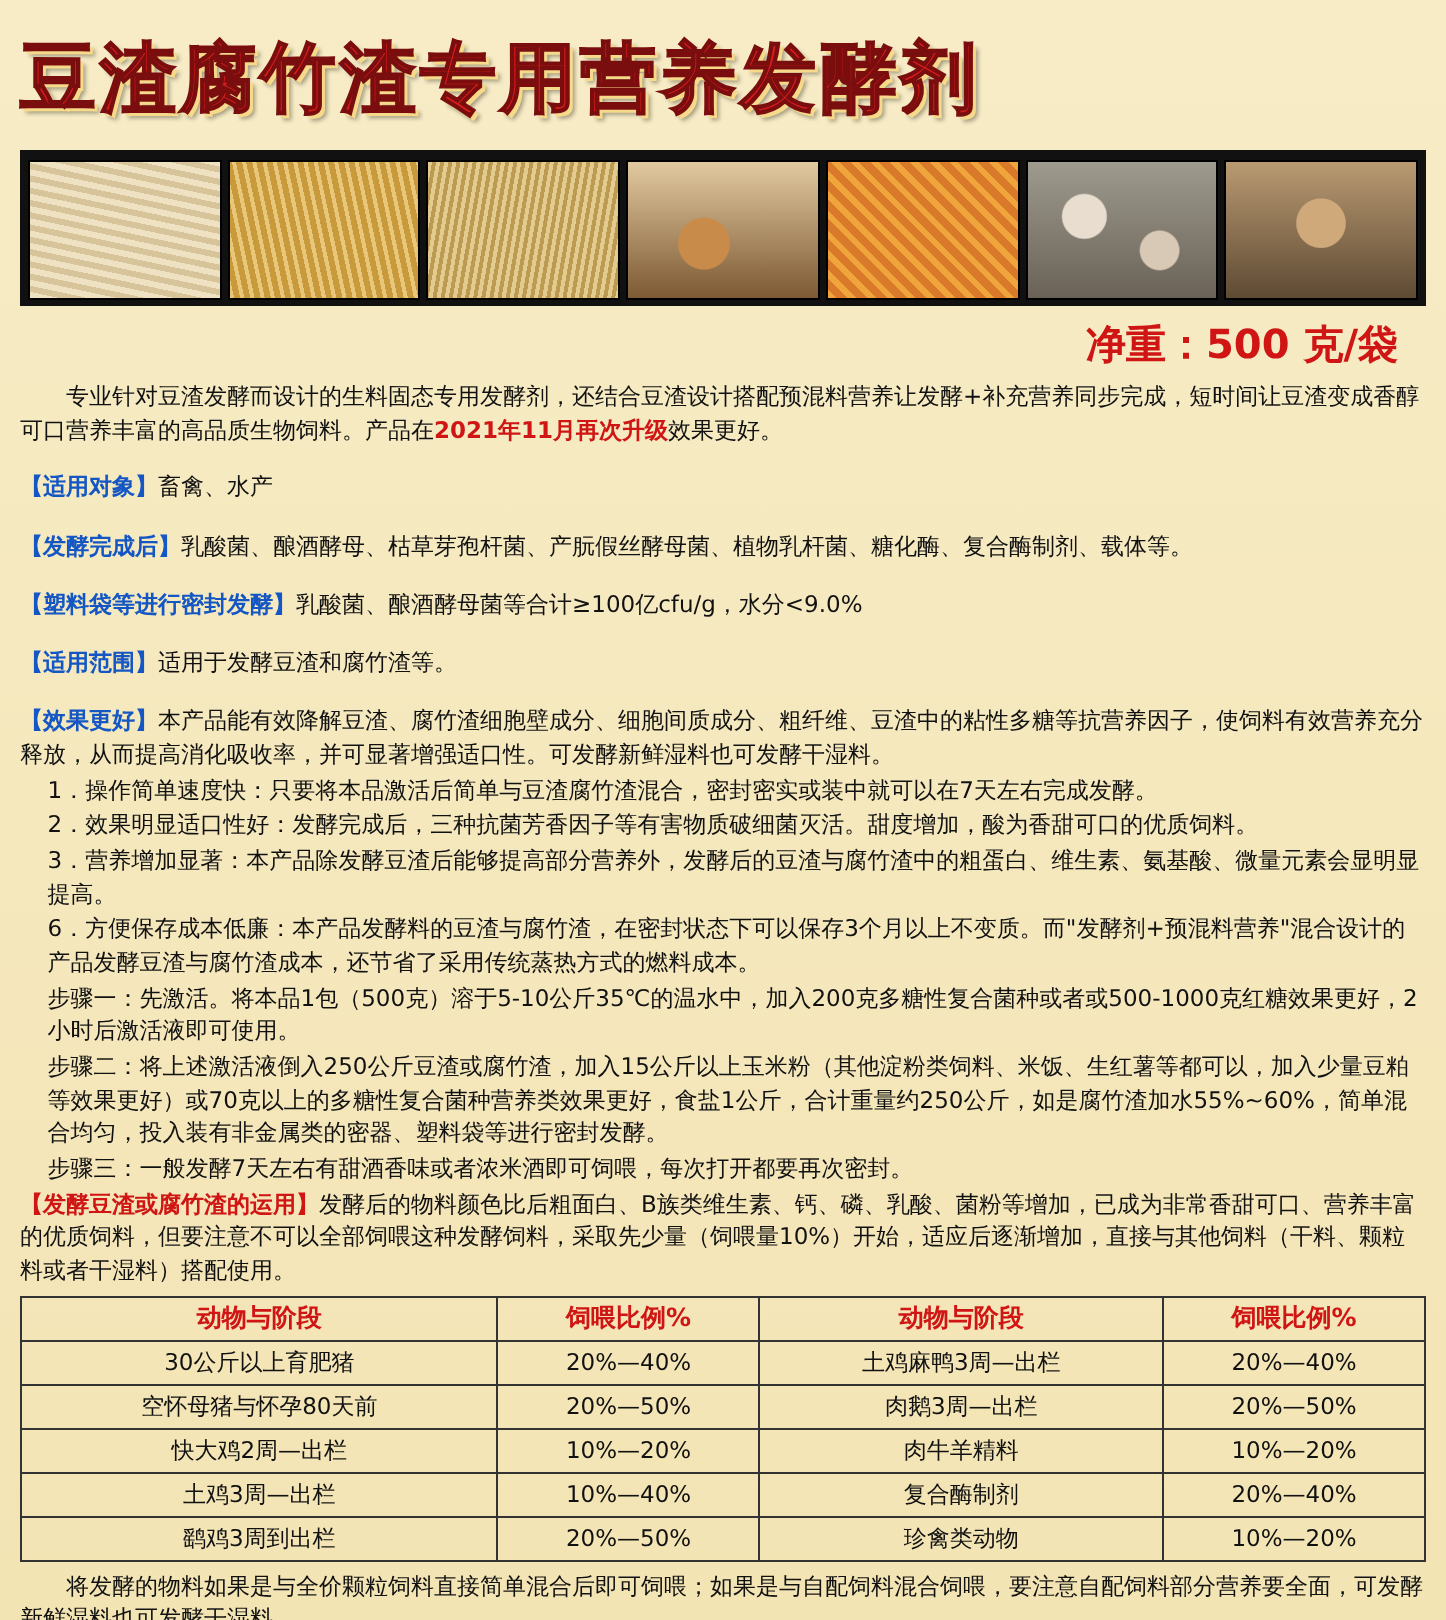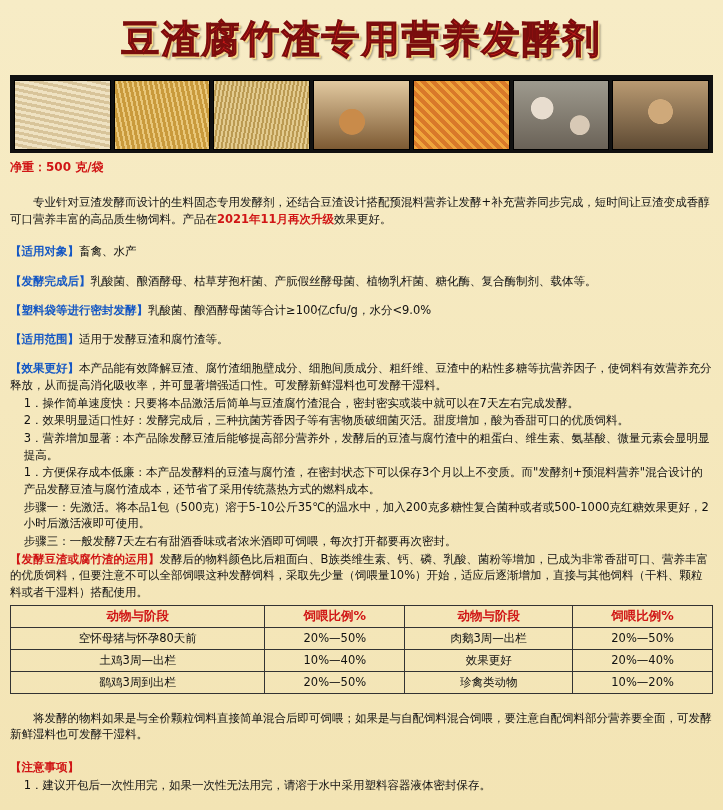--- a/index.html
+++ b/index.html
@@ -12,21 +12,21 @@
   }
   .page{
     position:relative;
     width:723px;height:810px;
     background:linear-gradient(#f7ecc6,#f3e4b4);
     box-sizing:border-box;
     padding:6px 10px 4px 10px;
   }
   
   .title-wrap{
-    text-align:center;
+    text-align:left;
     padding:8px 0 4px 0;
   }
   .title{
     display:inline-block;
     font-family:"DejaVu Sans","Liberation Sans",sans-serif;
     font-size:38px;
     font-weight:bold;
     letter-spacing:2px;
     color:#d81c1c;
     -webkit-text-stroke:1px #7a0d0d;
@@ -66,31 +66,32 @@
       linear-gradient(#f3b75a,#b75e22);}
   .f6{background:
       radial-gradient(circle at 30% 40%,#e8ddcf 0 14%,transparent 15%),
       radial-gradient(circle at 70% 65%,#d8c9b6 0 12%,transparent 13%),
       linear-gradient(#9e9a8e,#6a6257);}
   .f7{background:
       radial-gradient(circle at 50% 45%,#cfa97a 0 20%,transparent 21%),
       linear-gradient(#b99a72,#5e4a33);}
   
   .netweight{
+    text-align:right;
     color:#d01515;
     font-weight:bold;
-    font-size:12px;
+    font-size:20px;
     padding:4px 14px 2px 0;
   }
   
   .para{
     font-size:11.5px;
     line-height:1.45;
     text-indent:2em;
-    margin:16px 0;
+    margin:2px 0;
   }
   .para .hl{color:#d01515;font-weight:bold;}
   .line{
     font-size:11.5px;
     line-height:1.5;
     margin:12px 0;
   }
   .tag{color:#1457c4;font-weight:bold;}
   .tag-red{color:#d01515;font-weight:bold;}
   .sub{
@@ -155,48 +156,61 @@
   <div class="line">
     <span class="tag">【适用范围】</span><span>适用于发酵豆渣和腐竹渣等。</span>
   </div>
 
   <div class="sub">
     <span class="tag">【效果更好】</span><span>本产品能有效降解豆渣、腐竹渣细胞壁成分、细胞间质成分、粗纤维、豆渣中的粘性多糖等抗营养因子，使饲料有效营养充分释放，从而提高消化吸收率，并可显著增强适口性。可发酵新鲜湿料也可发酵干湿料。</span>
   </div>
   <div class="sub indent1">1．操作简单速度快：只要将本品激活后简单与豆渣腐竹渣混合，密封密实或装中就可以在7天左右完成发酵。</div>
   <div class="sub indent1">2．效果明显适口性好：发酵完成后，三种抗菌芳香因子等有害物质破细菌灭活。甜度增加，酸为香甜可口的优质饲料。</div>
   <div class="sub indent1">3．营养增加显著：本产品除发酵豆渣后能够提高部分营养外，发酵后的豆渣与腐竹渣中的粗蛋白、维生素、氨基酸、微量元素会显明显提高。</div>
-  <div class="sub indent1">1．方便保存成本低廉：本产品发酵料的豆渣与腐竹渣，在密封状态下可以保存3个月以上不变质。而"发酵剂+预混料营养"混合设计的产品发酵豆渣与腐竹渣成本，还节省了采用传统蒸热方式的燃料成本。</div>
+  <div class="sub indent1">6．方便保存成本低廉：本产品发酵料的豆渣与腐竹渣，在密封状态下可以保存3个月以上不变质。而"发酵剂+预混料营养"混合设计的产品发酵豆渣与腐竹渣成本，还节省了采用传统蒸热方式的燃料成本。</div>
   <div class="sub indent1">步骤一：先激活。将本品1包（500克）溶于5-10公斤35℃的温水中，加入200克多糖性复合菌种或者或500-1000克红糖效果更好，2小时后激活液即可使用。</div>
+  <div class="sub indent1">步骤二：将上述激活液倒入250公斤豆渣或腐竹渣，加入15公斤以上玉米粉（其他淀粉类饲料、米饭、生红薯等都可以，加入少量豆粕等效果更好）或70克以上的多糖性复合菌种营养类效果更好，食盐1公斤，合计重量约250公斤，如是腐竹渣加水55%~60%，简单混合均匀，投入装有非金属类的密器、塑料袋等进行密封发酵。</div>
   <div class="sub indent1">步骤三：一般发酵7天左右有甜酒香味或者浓米酒即可饲喂，每次打开都要再次密封。</div>
 
   <div class="sub">
     <span class="tag-red">【发酵豆渣或腐竹渣的运用】</span><span>发酵后的物料颜色比后粗面白、B族类维生素、钙、磷、乳酸、菌粉等增加，已成为非常香甜可口、营养丰富的优质饲料，但要注意不可以全部饲喂这种发酵饲料，采取先少量（饲喂量10%）开始，适应后逐渐增加，直接与其他饲料（干料、颗粒料或者干湿料）搭配使用。</span>
   </div>
 
   <table class="rate">
     <thead>
       <tr>
         <th>动物与阶段</th>
         <th>饲喂比例%</th>
         <th>动物与阶段</th>
         <th>饲喂比例%</th>
       </tr>
     </thead>
     <tbody>
       <tr>
+        <td>30公斤以上育肥猪</td>
+        <td>20%—40%</td>
+        <td>土鸡麻鸭3周—出栏</td>
+        <td>20%—40%</td>
+      </tr>
+      <tr>
         <td>空怀母猪与怀孕80天前</td>
         <td>20%—50%</td>
         <td>肉鹅3周—出栏</td>
         <td>20%—50%</td>
       </tr>
       <tr>
+        <td>快大鸡2周—出栏</td>
+        <td>10%—20%</td>
+        <td>肉牛羊精料</td>
+        <td>10%—20%</td>
+      </tr>
+      <tr>
         <td>土鸡3周—出栏</td>
         <td>10%—40%</td>
-        <td>效果更好</td>
+        <td>复合酶制剂</td>
         <td>20%—40%</td>
       </tr>
       <tr>
         <td>鹞鸡3周到出栏</td>
         <td>20%—50%</td>
         <td>珍禽类动物</td>
         <td>10%—20%</td>
       </tr>
     </tbody>
   </table>

